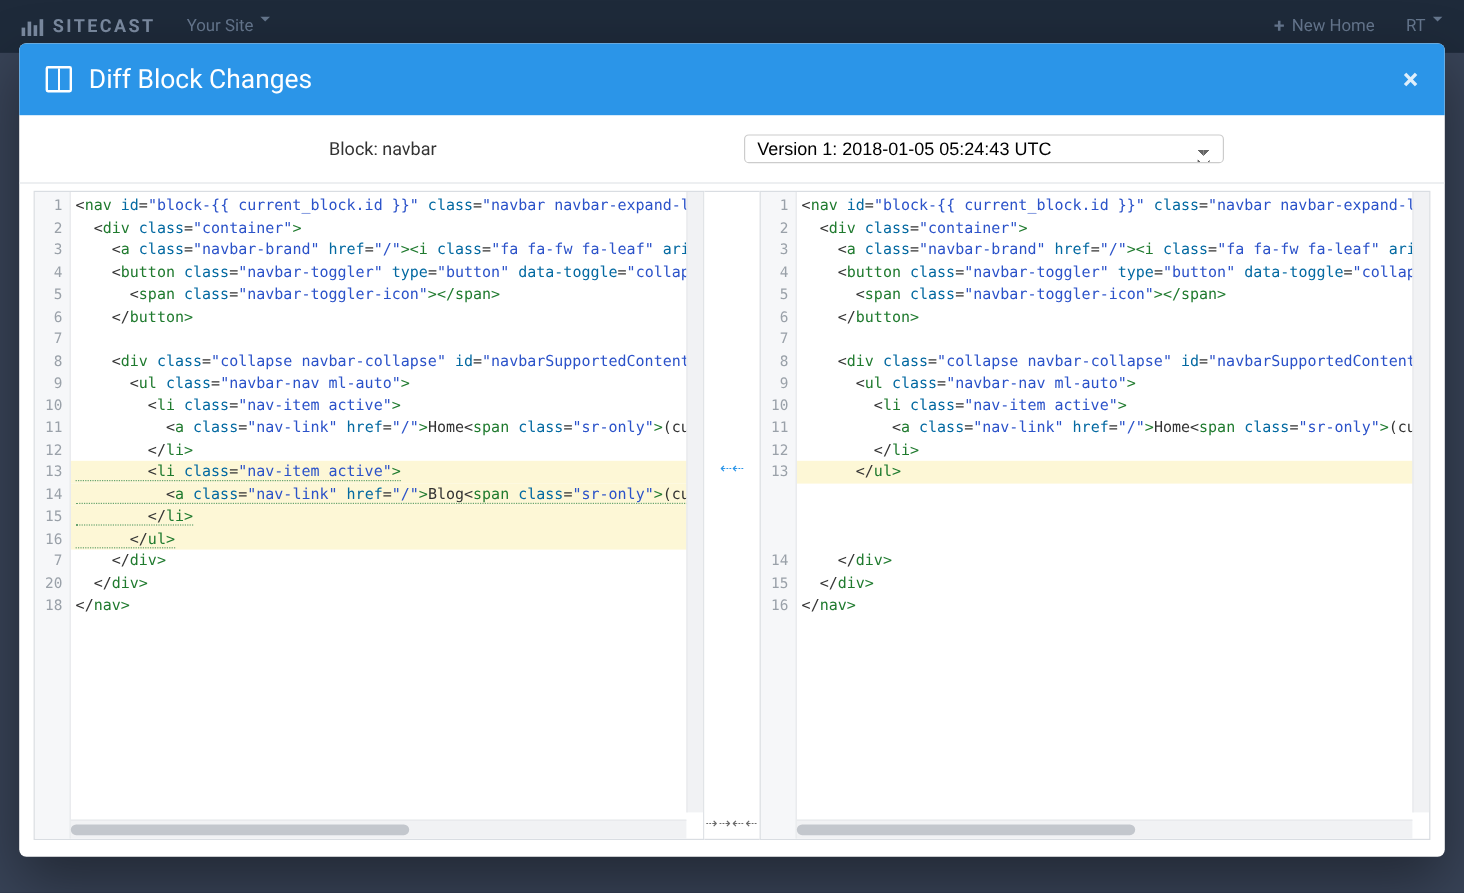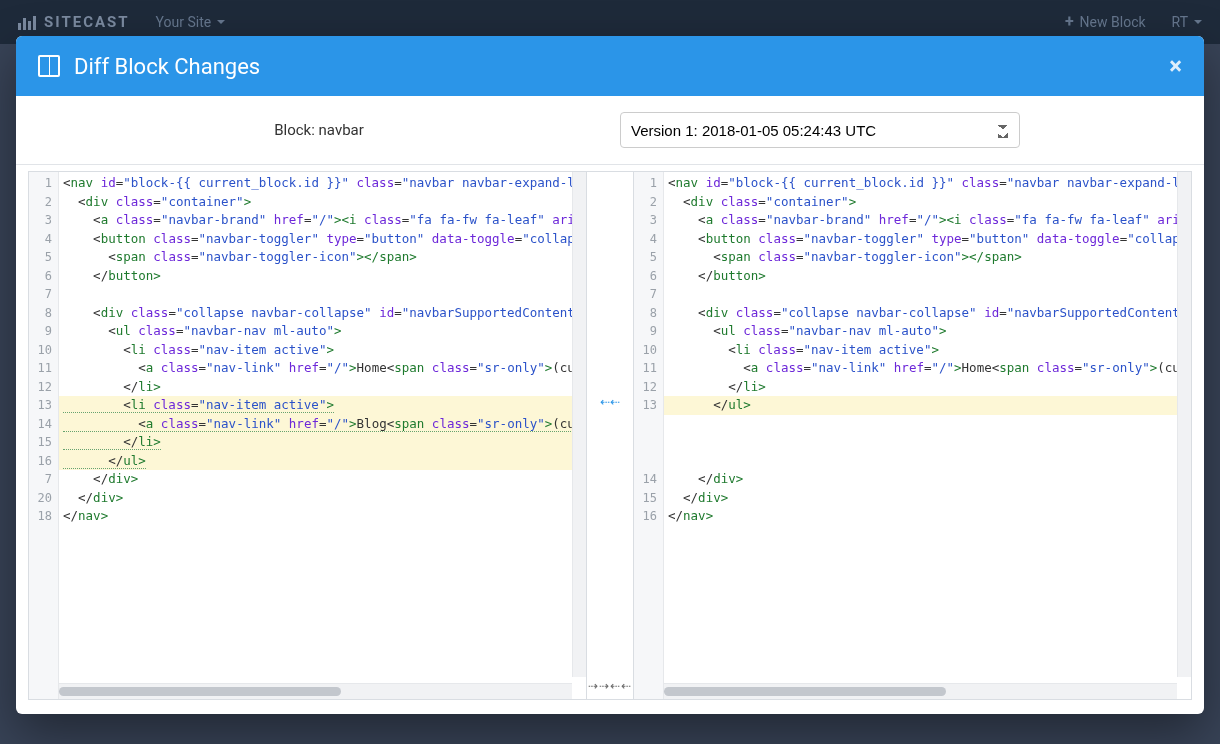--- a/index.html
+++ b/index.html
@@ -30,21 +30,21 @@
     letter-spacing: 2px;
     font-size: 15px;
     text-align: center;
   }
   .appbar .brand .bars { display: flex; align-items: flex-end; gap: 2px; height: 16px; }
   .appbar .brand .bars span { width: 3px; background: #7b8aa0; display: inline-block; }
   .appbar .brand .bars span:nth-child(1){height:7px;}
   .appbar .brand .bars span:nth-child(2){height:12px;}
   .appbar .brand .bars span:nth-child(3){height:9px;}
   .appbar .brand .bars span:nth-child(4){height:14px;}
-  .appbar .item { margin-left: 26px; display: flex; align-items: center; gap: 6px; cursor: pointer; }
+  .appbar .item { margin-left: 26px; display: flex; align-items: flex-start; gap: 6px; cursor: pointer; }
   .appbar .spacer { flex: 1; }
   .appbar .caret {
     width: 0; height: 0; border-left: 4px solid transparent; border-right: 4px solid transparent;
     border-top: 4px solid #65768d;
   }
   .appbar .plus { font-weight: 700; font-size: 16px; line-height: 1; }
 
   
   .bg-fill {
     position: fixed; inset: 44px 0 0 0; background: #384357;
@@ -86,21 +86,21 @@
     padding: 16px 22px;
     border-bottom: 1px solid #e1e4e8;
     gap: 20px;
   }
   .modal-sub .left-half { flex: 1; display: flex; justify-content: center; }
   .modal-sub .right-half { flex: 1; display: flex; justify-content: flex-start; }
   .block-label { font-size: 15px; color: #333; }
   .version-select {
     width: 100%;
     max-width: 400px;
-    height: 36px;
+    height: 24px;
     border: 1px solid #ccc;
     border-radius: 4px;
     padding: 0 10px;
     font-size: 15px;
     background: #fff;
     appearance: none;
     background-image:
       linear-gradient(45deg, transparent 50%, #666 50%),
       linear-gradient(135deg, #666 50%, transparent 50%),
       linear-gradient(45deg, #666 50%, transparent 50%),
@@ -159,21 +159,21 @@
     color: #333;
     overflow: hidden;
     padding-top: 2px;
     white-space: pre;
     min-width: 0;
   }
   .code .line { padding-left: 4px; overflow: hidden; }
   .hl-change { background: #fdf7d6; }
   .hl-insert-run { border-bottom: 1px dotted #67a36f; }
   .tag   { color: #1f7a2e; }
-  .attr  { color: #6d28d9; }
+  .attr  { color: #0369a1; }
   .val   { color: #2b52c9; }
   .pane .scrollbar {
     position: absolute; right: 0; top: 0; bottom: 22px;
     width: 14px; background: #f1f2f4; border-left: 1px solid #e6e8eb;
   }
   .pane .hscroll {
     position: absolute; left: 30px; right: 14px; bottom: 0;
     height: 16px; background: #f1f2f4; border-top: 1px solid #e6e8eb;
   }
   .pane .hscroll .thumb {
@@ -194,21 +194,21 @@
       </span>
     <span>SITECAST</span>
   </div>
   <div class="item">
     <span>Your Site</span>
     <span class="caret"></span>
   </div>
   <div class="spacer"></div>
   <div class="item">
     <span class="plus">+</span>
-    <span>New Block</span>
+    <span>New Home</span>
   </div>
   <div class="item">
     <span>RT</span>
     <span class="caret"></span>
   </div>
 </div>
 
 <div class="bg-fill"></div>
 
 <div class="modal">

